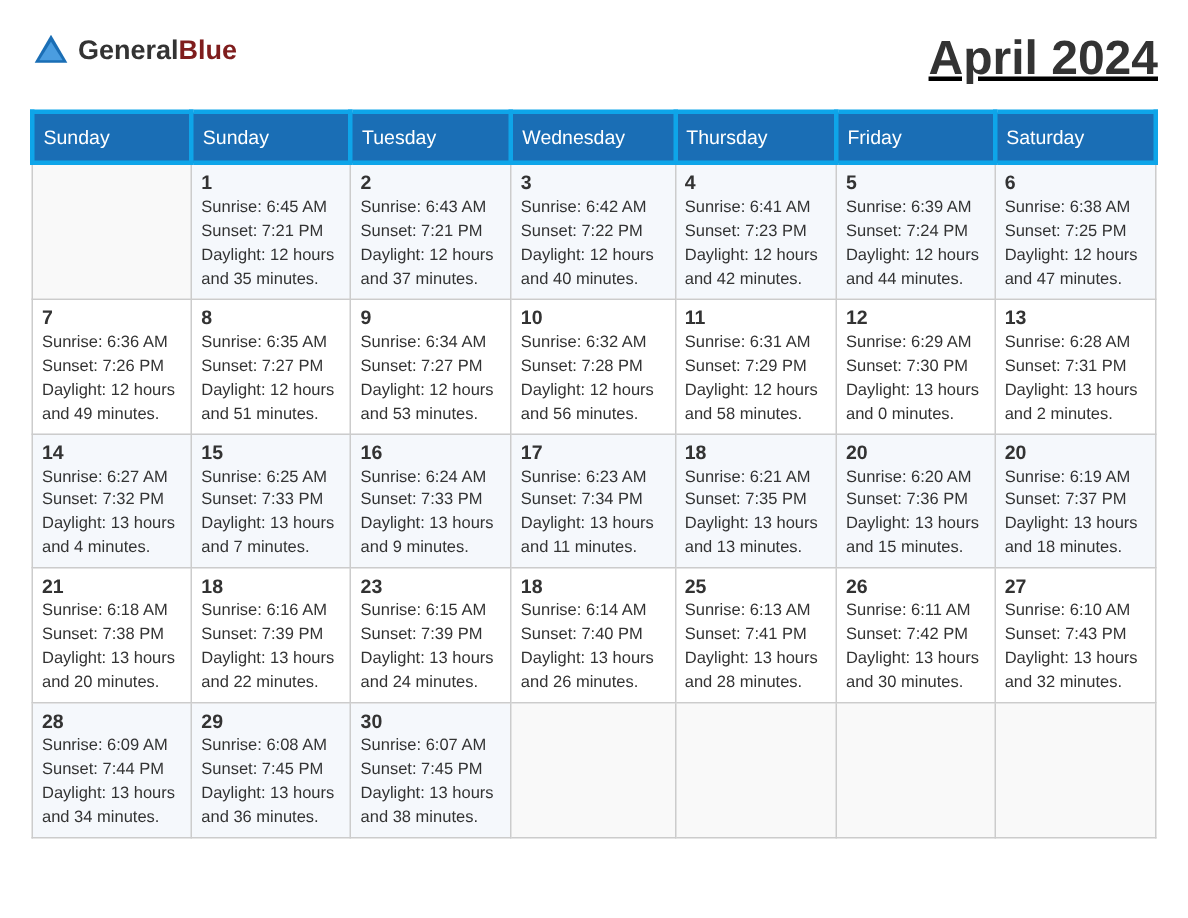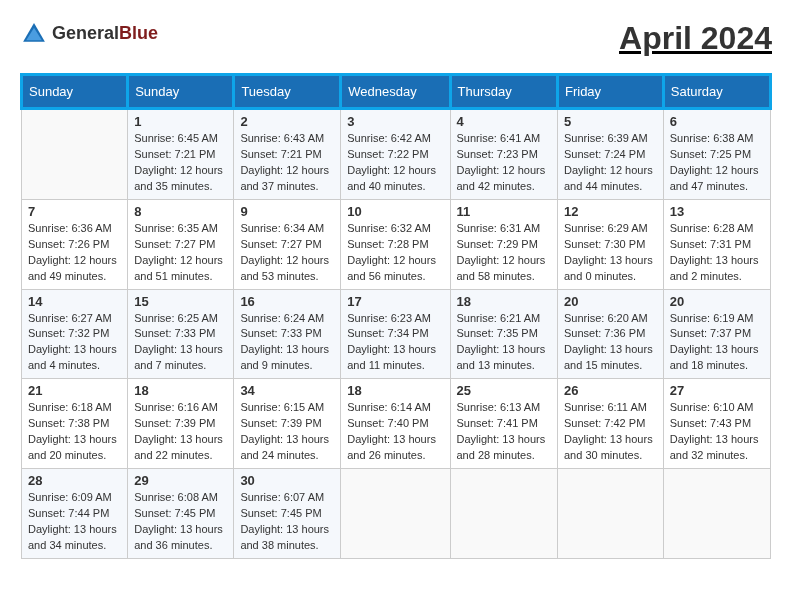--- a/index.html
+++ b/index.html
@@ -222,21 +222,21 @@
       <tr>
         <td>
           <span class="day-number">21</span>
           <div class="day-info">Sunrise: 6:18 AM<br>Sunset: 7:38 PM<br>Daylight: 13 hours and 20 minutes.</div>
         </td>
         <td>
           <span class="day-number">18</span>
           <div class="day-info">Sunrise: 6:16 AM<br>Sunset: 7:39 PM<br>Daylight: 13 hours and 22 minutes.</div>
         </td>
         <td>
-          <span class="day-number">34</span>
+          <span class="day-number">23</span>
           <div class="day-info">Sunrise: 6:15 AM<br>Sunset: 7:39 PM<br>Daylight: 13 hours and 24 minutes.</div>
         </td>
         <td>
           <span class="day-number">18</span>
           <div class="day-info">Sunrise: 6:14 AM<br>Sunset: 7:40 PM<br>Daylight: 13 hours and 26 minutes.</div>
         </td>
         <td>
           <span class="day-number">25</span>
           <div class="day-info">Sunrise: 6:13 AM<br>Sunset: 7:41 PM<br>Daylight: 13 hours and 28 minutes.</div>
         </td>

